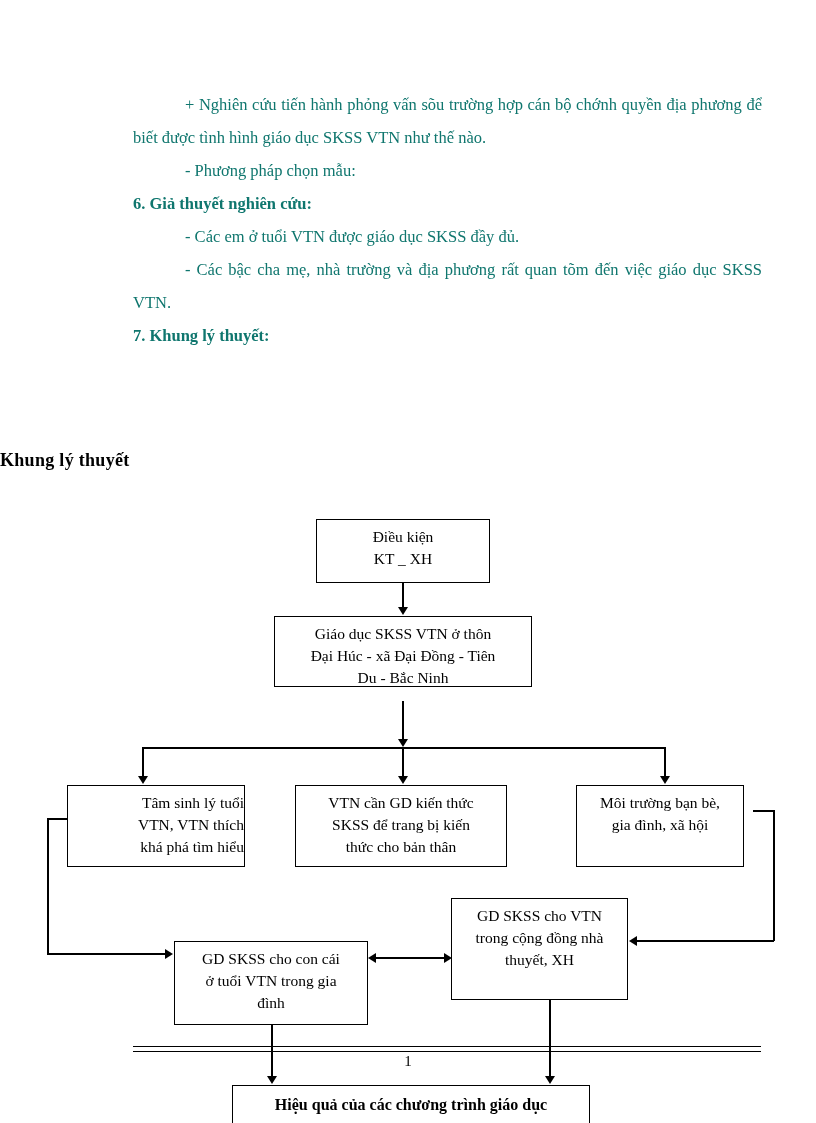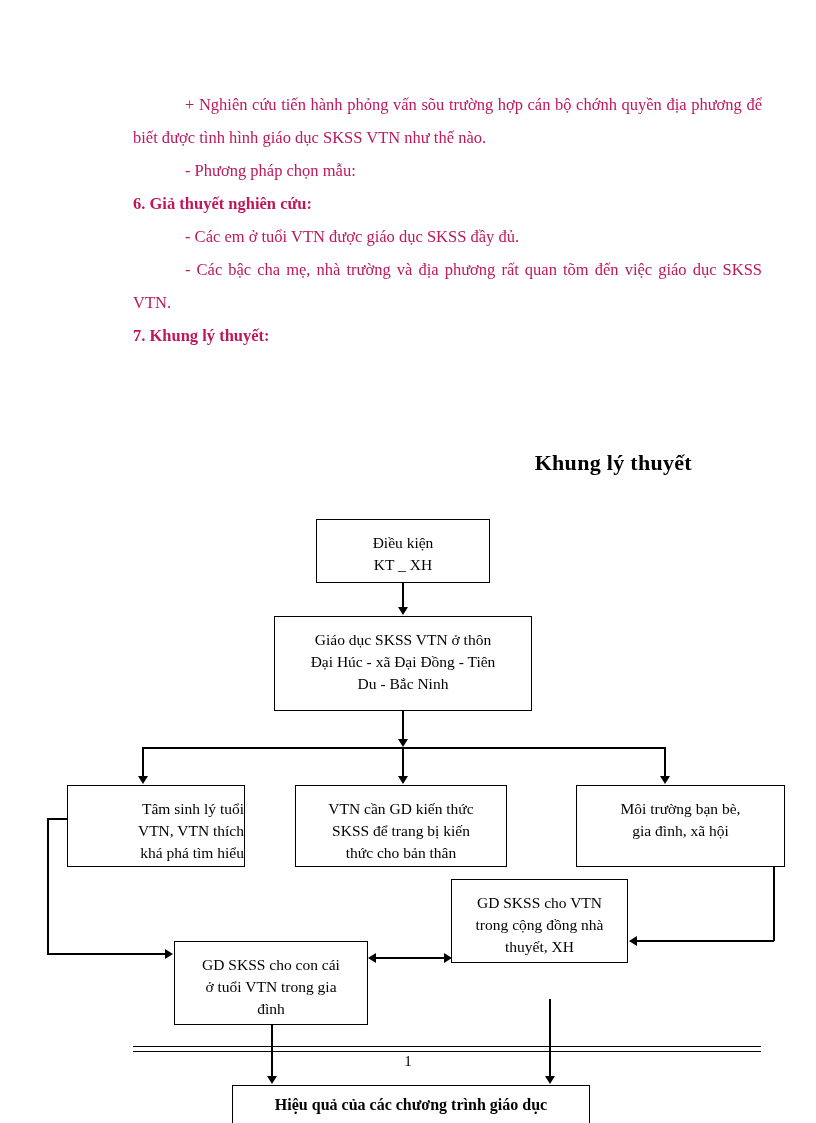--- a/index.html
+++ b/index.html
@@ -25,47 +25,47 @@
     left: 133px;
     top: 88px;
     width: 629px;
   }
   .para {
     font-size: 16.5px;
     line-height: 33px;
     text-align: justify;
     text-justify: inter-word;
     margin: 0;
-    color: #be185d;
+    color: #0f766e;
   }
   .para.indent { text-indent: 52px; }
   .para.bold { font-weight: bold; text-align: left; }
   .para.nojust { text-align: left; }
 
   
   .diagram-title {
     position: absolute;
     left: 0;
     top: 450px;
     width: 692px;
-    text-align: right;
-    font-size: 22px;
+    text-align: left;
+    font-size: 18px;
     font-weight: bold;
     letter-spacing: 0.3px;
   }
 
   .node {
     position: absolute;
     box-sizing: border-box;
     border: 1.5px solid #000;
     background: #fff;
     font-size: 15.5px;
     line-height: 22px;
     text-align: center;
-    padding-top: 12px;
+    padding-top: 6px;
     z-index: 3;
   }
   .node.leftalign { text-align: right; padding-left: 12px; }
   .node.bold { font-weight: bold; }
   .node .ln { display: block; white-space: nowrap; }
 
   
   .vline, .hline {
     position: absolute;
     background: #000;
@@ -130,50 +130,50 @@
     <p class="para bold">7. Khung lý thuyết:</p>
   </div>
 
   <div class="diagram-title">Khung lý thuyết</div>
 
   <div class="node" style="left:316px; top:519px; width:174px; height:64px;">
     <span class="ln">Điều kiện</span>
     <span class="ln">KT _ XH</span>
   </div>
 
-  <div class="node" style="left:274px; top:616px; width:258px; height:95px;">
+  <div class="node" style="left:274px; top:616px; width:258px; height:71px;">
     <span class="ln">Giáo dục SKSS VTN ở thôn</span>
     <span class="ln">Đại Húc - xã Đại Đồng - Tiên</span>
     <span class="ln">Du - Bắc Ninh</span>
   </div>
 
   <div class="node leftalign" style="left:67px; top:785px; width:178px; height:82px;">
     <span class="ln">Tâm sinh lý tuổi</span>
     <span class="ln">VTN, VTN thích</span>
     <span class="ln">khá phá tìm hiểu</span>
   </div>
 
   <div class="node" style="left:295px; top:785px; width:212px; height:82px;">
     <span class="ln">VTN cần GD kiến thức</span>
     <span class="ln">SKSS để trang bị kiến</span>
     <span class="ln">thức cho bản thân</span>
   </div>
 
-  <div class="node" style="left:576px; top:785px; width:209px; height:82px;">
+  <div class="node" style="left:576px; top:785px; width:168px; height:82px;">
     <span class="ln">Môi trường bạn bè,</span>
     <span class="ln">gia đình, xã hội</span>
   </div>
 
   <div class="node" style="left:174px; top:915px; width:194px; height:84px;margin-top:26px;">
     <span class="ln">GD SKSS cho con cái</span>
     <span class="ln">ở tuổi VTN trong gia</span>
     <span class="ln">đình</span>
   </div>
 
-  <div class="node" style="left:451px; top:879px; width:177px; height:84px;">
+  <div class="node" style="left:451px; top:898px; width:177px; height:102px;">
     <span class="ln">GD SKSS cho VTN</span>
     <span class="ln">trong cộng đồng nhà</span>
     <span class="ln">thuyết, XH</span>
   </div>
 
   <div class="node bold" style="left:232px; top:1085px; width:358px; height:60px; padding-top:8px; font-size:16px;">
     <span class="ln">Hiệu quả của các chương trình  giáo dục</span>
   </div>
 
   <div class="vline" style="left:402px; top:583px; height:26px;"></div>

